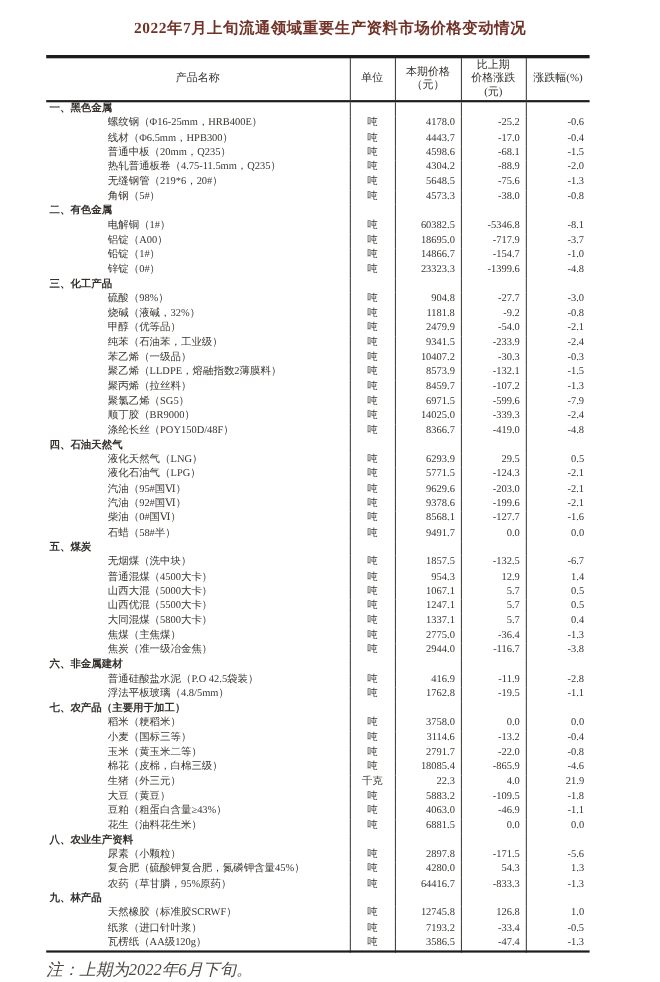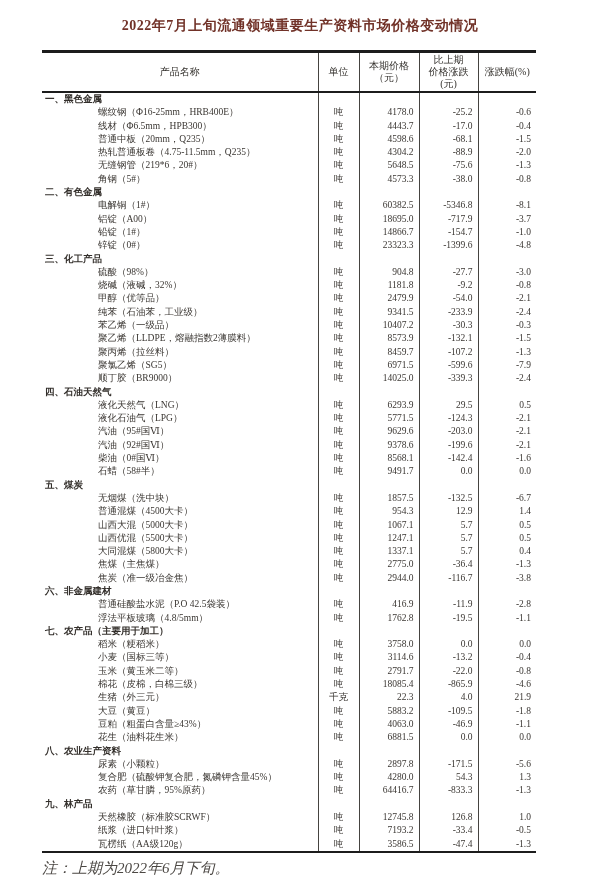--- a/index.html
+++ b/index.html
@@ -208,20 +208,27 @@
           <td class="c-num">-599.6</td>
           <td class="c-num">-7.9</td>
         </tr>
         <tr>
           <td class="c-prod">顺丁胶（BR9000）</td>
           <td class="c-unit">吨</td>
           <td class="c-num">14025.0</td>
           <td class="c-num">-339.3</td>
           <td class="c-num">-2.4</td>
         </tr>
+        <tr>
+          <td class="c-prod">涤纶长丝（POY150D/48F）</td>
+          <td class="c-unit">吨</td>
+          <td class="c-num">8366.7</td>
+          <td class="c-num">-419.0</td>
+          <td class="c-num">-4.8</td>
+        </tr>
         <tr class="section-row">
           <td class="c-prod">四、石油天然气</td>
           <td class="c-unit"></td>
           <td class="c-num"></td>
           <td class="c-num"></td>
           <td class="c-num"></td>
         </tr>
         <tr>
           <td class="c-prod">液化天然气（LNG）</td>
           <td class="c-unit">吨</td>
@@ -247,21 +254,21 @@
           <td class="c-prod">汽油（92#国Ⅵ）</td>
           <td class="c-unit">吨</td>
           <td class="c-num">9378.6</td>
           <td class="c-num">-199.6</td>
           <td class="c-num">-2.1</td>
         </tr>
         <tr>
           <td class="c-prod">柴油（0#国Ⅵ）</td>
           <td class="c-unit">吨</td>
           <td class="c-num">8568.1</td>
-          <td class="c-num">-142.4</td>
+          <td class="c-num">-127.7</td>
           <td class="c-num">-1.6</td>
         </tr>
         <tr>
           <td class="c-prod">石蜡（58#半）</td>
           <td class="c-unit">吨</td>
           <td class="c-num">9491.7</td>
           <td class="c-num">0.0</td>
           <td class="c-num">0.0</td>
         </tr>
         <tr class="section-row">

